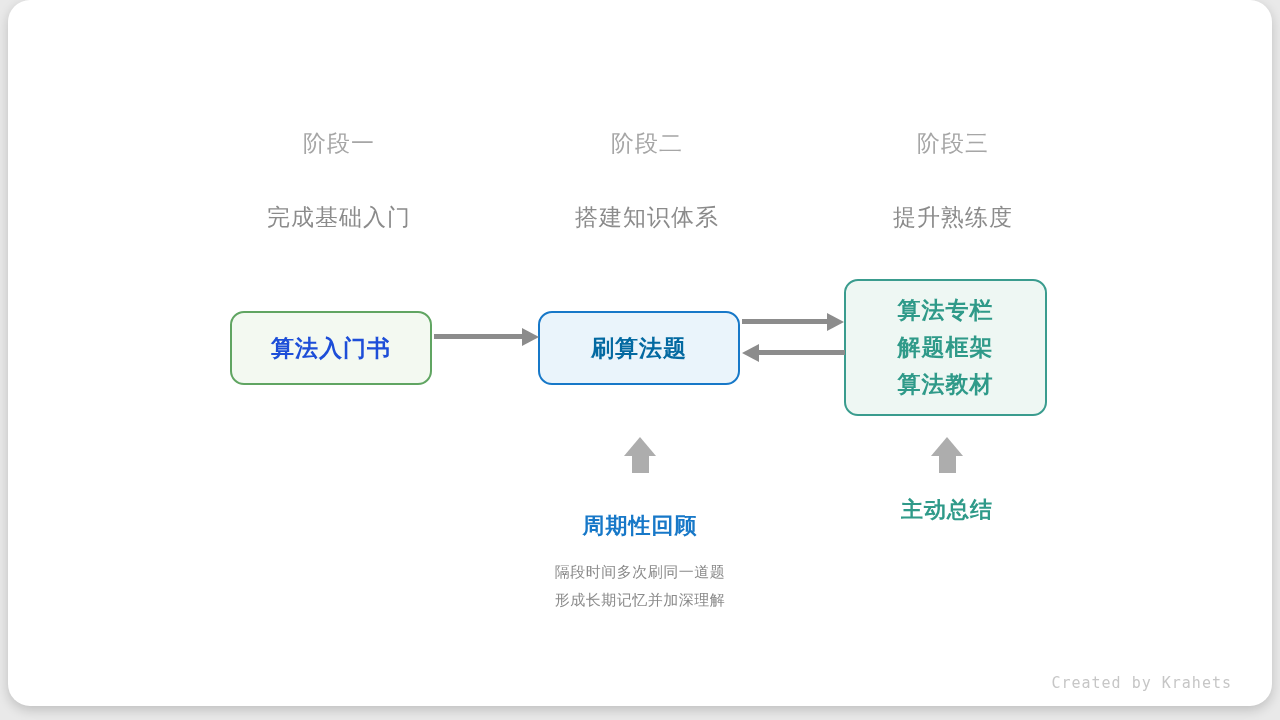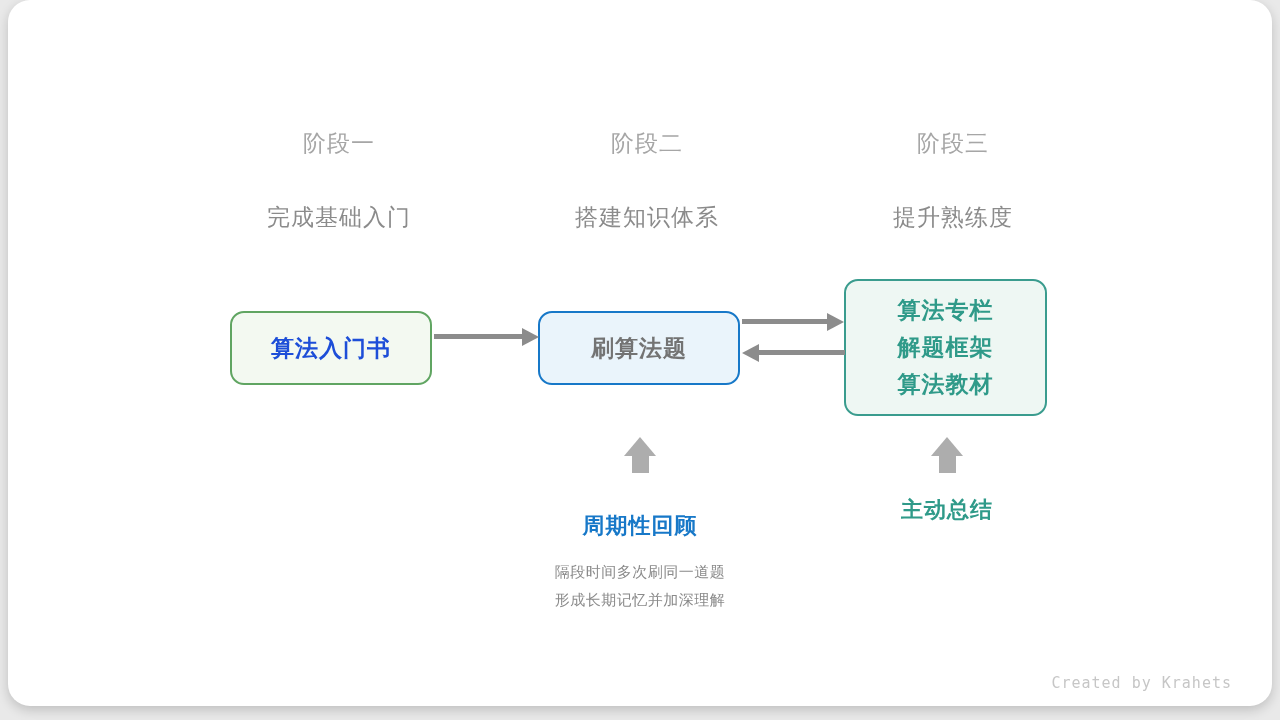--- a/index.html
+++ b/index.html
@@ -47,21 +47,21 @@
     display: flex;
     flex-direction: column;
     align-items: center;
     justify-content: center;
     font-size: 23px;
     font-weight: bold;
     letter-spacing: 1px;
     margin-top: 11px;
   }
   .node-green  { border: 2.5px solid #60a562; background: #f3f9f1; color: #1d4ed8; }
-  .node-blue   { border: 2.5px solid #1778c8; background: #eaf4fb; color: #737373; }
+  .node-blue   { border: 2.5px solid #1778c8; background: #eaf4fb; color: #0369a1; }
   .node-teal   { border: 2.5px solid #3a9c8e; background: #eef7f3; color: #2f9a89; }
   .node-line { line-height: 37px; }
 
   
   .h-line { height: 5px; background: #8c8c8c; }
   .head-right {
     width: 0; height: 0;
     border-left: 17px solid #8c8c8c;
     border-top: 9px solid transparent;
     border-bottom: 9px solid transparent;

